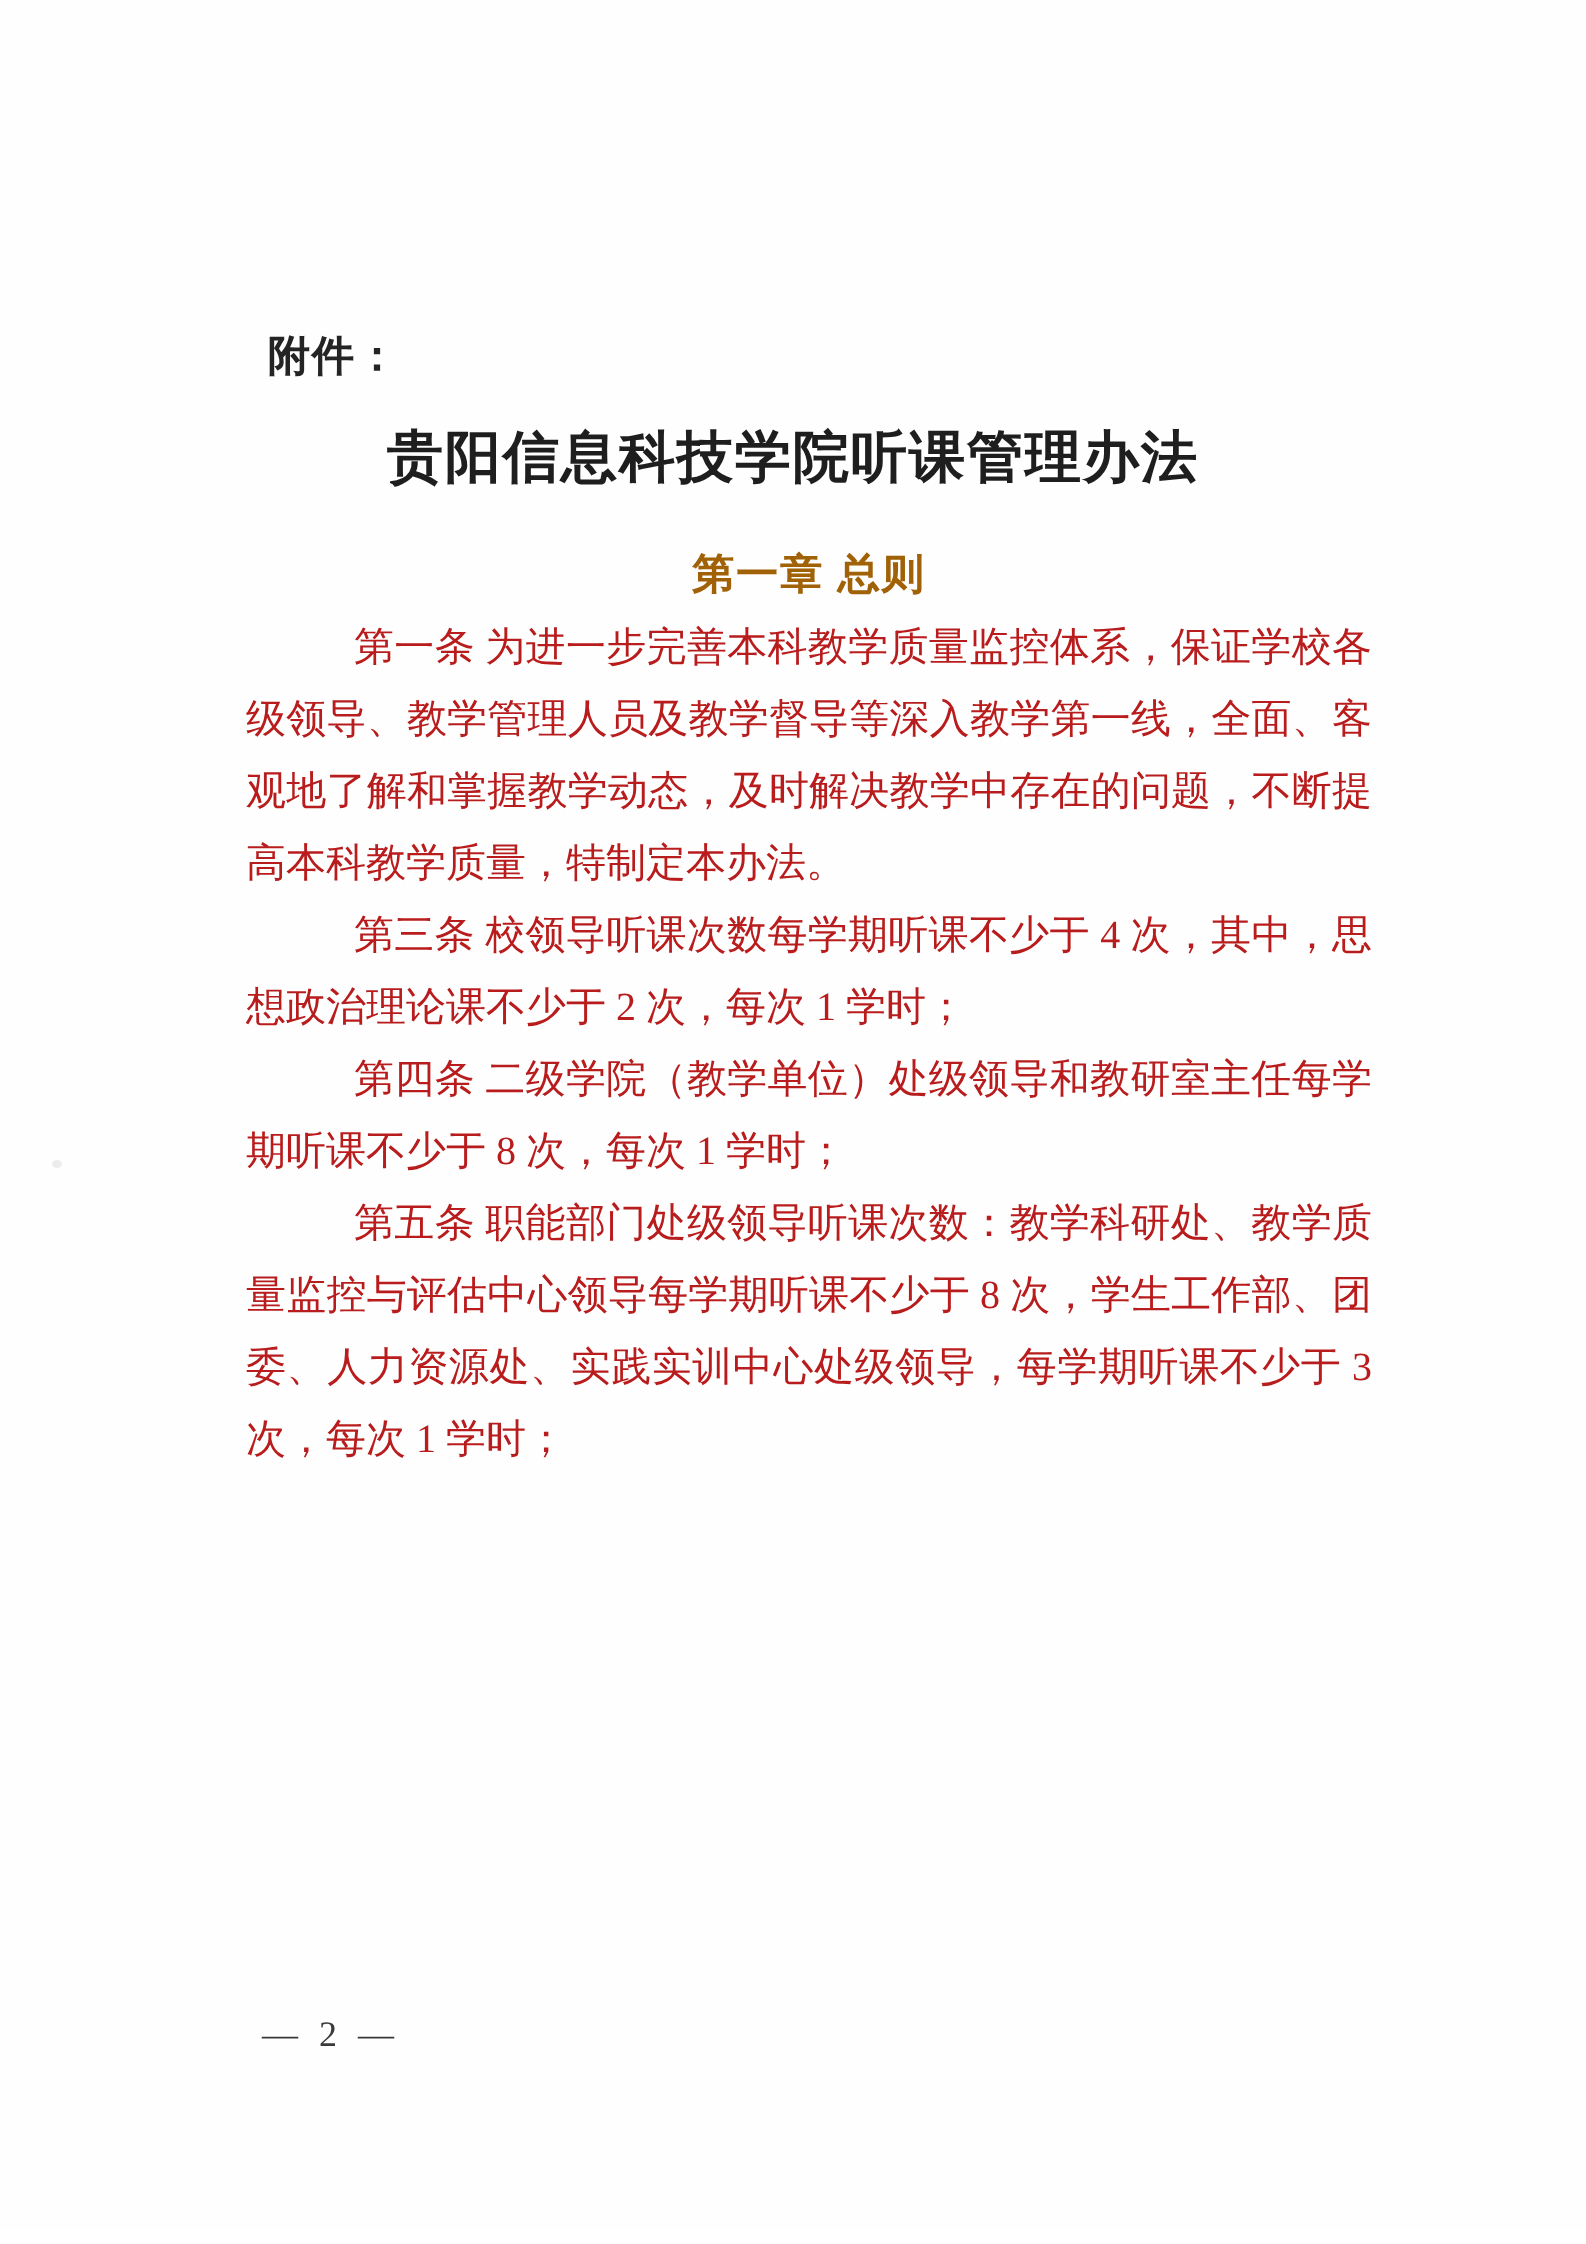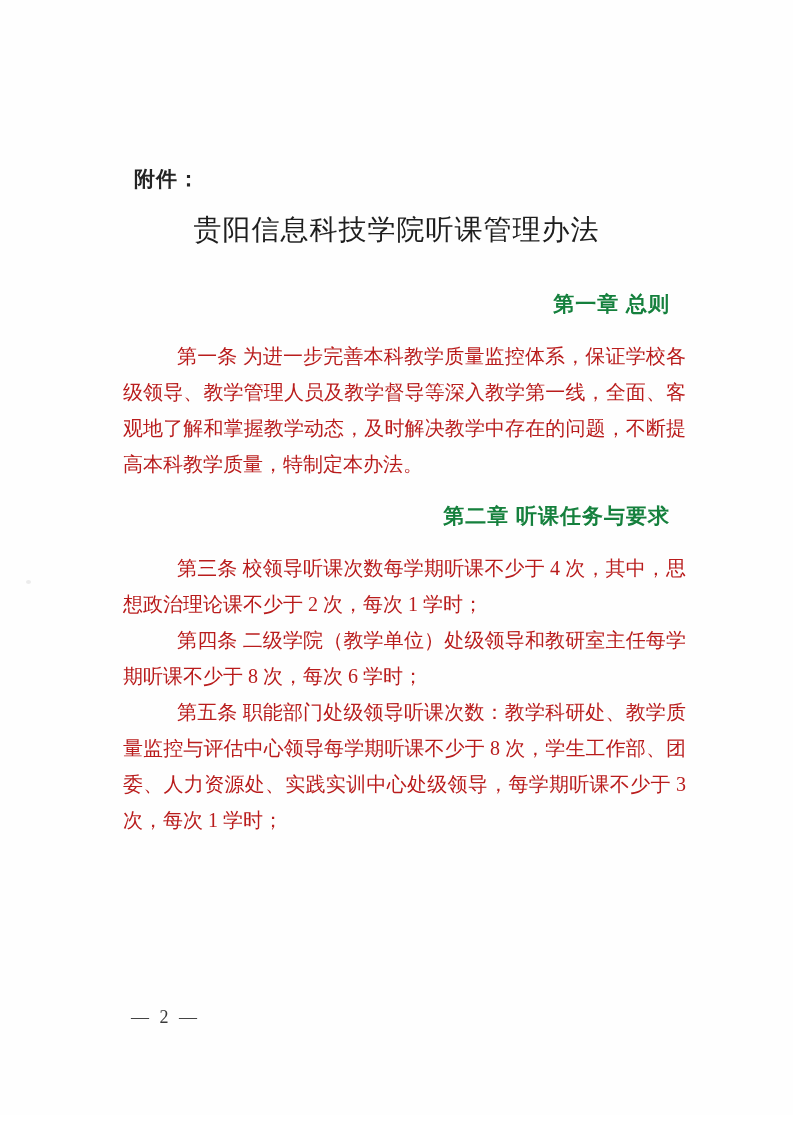--- a/index.html
+++ b/index.html
@@ -28,40 +28,40 @@
     letter-spacing: 1px;
   }
   .doc-title {
     position: absolute;
     left: 0;
     right: 0;
     top: 212px;
     margin: 0;
     text-align: center;
     font-family: "Liberation Serif", "DejaVu Serif", serif;
-    font-weight: 400;
+    font-weight: 700;
     font-size: 28px;
     line-height: 36px;
     color: #1e1e1e;
     letter-spacing: 1px;
   }
   .content {
     position: absolute;
     left: 123px;
     top: 270px;
     width: 563px;
   }
   .chapter {
-    margin: 16px;
-    text-align: right;
+    margin: 0;
+    text-align: center;
     font-family: "Liberation Sans", "DejaVu Sans", sans-serif;
     font-weight: 700;
     font-size: 21px;
     line-height: 36px;
-    color: #15803d;
+    color: #a16207;
     letter-spacing: 1px;
   }
   .para {
     margin: 0;
     font-size: 20px;
     line-height: 36px;
     text-align: justify;
     text-justify: inter-ideograph;
     text-indent: 2.7em;
     color: #b91c1c;
@@ -95,25 +95,24 @@
 
   <h1 class="doc-title">贵阳信息科技学院听课管理办法</h1>
 
   <div class="content">
 
     <h2 class="chapter">第一章 总则</h2>
 
     <p class="para">第一条 为进一步完善本科教学质量监控体系，保证学校各级领导、教学管理人员及教学督导等深入教学第一线，全面、客观地了解和掌握教学动态，及时解决教学中存在的问题，不断提高本科教学质量，特制定本办法。</p>
 
 
-    <h2 class="chapter">第二章 听课任务与要求</h2>
 
     <p class="para">第三条 校领导听课次数每学期听课不少于 4 次，其中，思想政治理论课不少于 2 次，每次 1 学时；</p>
 
-    <p class="para">第四条 二级学院（教学单位）处级领导和教研室主任每学期听课不少于 8 次，每次 6 学时；</p>
+    <p class="para">第四条 二级学院（教学单位）处级领导和教研室主任每学期听课不少于 8 次，每次 1 学时；</p>
 
     <p class="para">第五条 职能部门处级领导听课次数：教学科研处、教学质量监控与评估中心领导每学期听课不少于 8 次，学生工作部、团委、人力资源处、实践实训中心处级领导，每学期听课不少于 3 次，每次 1 学时；</p>
 
   </div>
 
   <div class="page-number">— 2 —</div>
 
   <div class="scan-speck"></div>
 
 </div>

